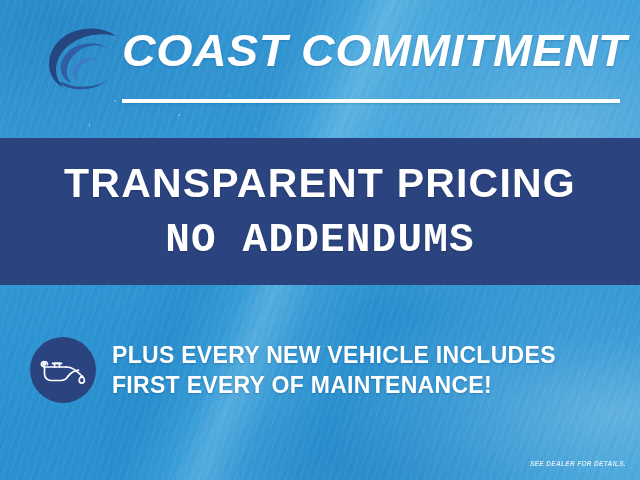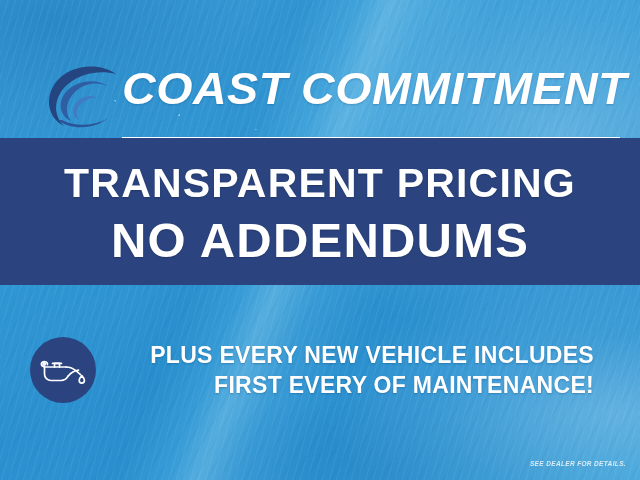--- a/index.html
+++ b/index.html
@@ -97,21 +97,21 @@
       radial-gradient(circle 1.3px at 18% 21%, rgba(255,255,255,.35) 60%, transparent 61%),
       radial-gradient(circle 1.0px at 46% 33%, rgba(255,255,255,.26) 60%, transparent 61%),
       radial-gradient(circle 1.4px at 25% 36%, rgba(255,255,255,.30) 60%, transparent 61%),
       radial-gradient(circle 1.1px at 36% 20%, rgba(255,255,255,.28) 60%, transparent 61%);
   }
 
   
   .header {
     position: absolute;
     left: 0; top: 0;
-    width: 640px; height: 138px; margin-top: 38px;
+    width: 640px; height: 138px;
   }
   .logo-wrap {
     position: absolute;
     left: 38px; top: 22px;
     width: 84px; height: 72px;
   }
   .logo-wrap svg { display: block; }
 
   .brand-title {
     position: absolute;
@@ -155,21 +155,21 @@
   }
   .navy-line {
     color: #ffffff;
     font-weight: bold;
     font-size: 41px;
     line-height: 57px;
     letter-spacing: 1.2px;
     white-space: nowrap;
     text-shadow: 0 1px 2px rgba(0,0,0,0.20);
   }
-  .navy-line.line2 { font-size: 49px; }
+  .navy-line.line2 { font-size: 41px; font-family: Liberation Mono, monospace; }
 
   
   .promo {
     position: absolute;
     left: 0;
     top: 322px;
     width: 640px;
     height: 96px;
     display: flex;
     align-items: center;
@@ -185,21 +185,21 @@
     display: flex;
     align-items: center;
     justify-content: center;
   }
   .promo-icon svg { display: block; }
 
   .promo-text {
     flex: 1 1 auto;
     margin-left: 16px;
     margin-right: 46px;
-    text-align: right;
+    text-align: left;
     color: #ffffff;
   }
   .promo-line {
     font-size: 23px;
     line-height: 30px;
     font-weight: bold;
     letter-spacing: 0.3px;
     white-space: nowrap;
     text-shadow: 0 1px 2px rgba(15,70,120,0.35);
   }

